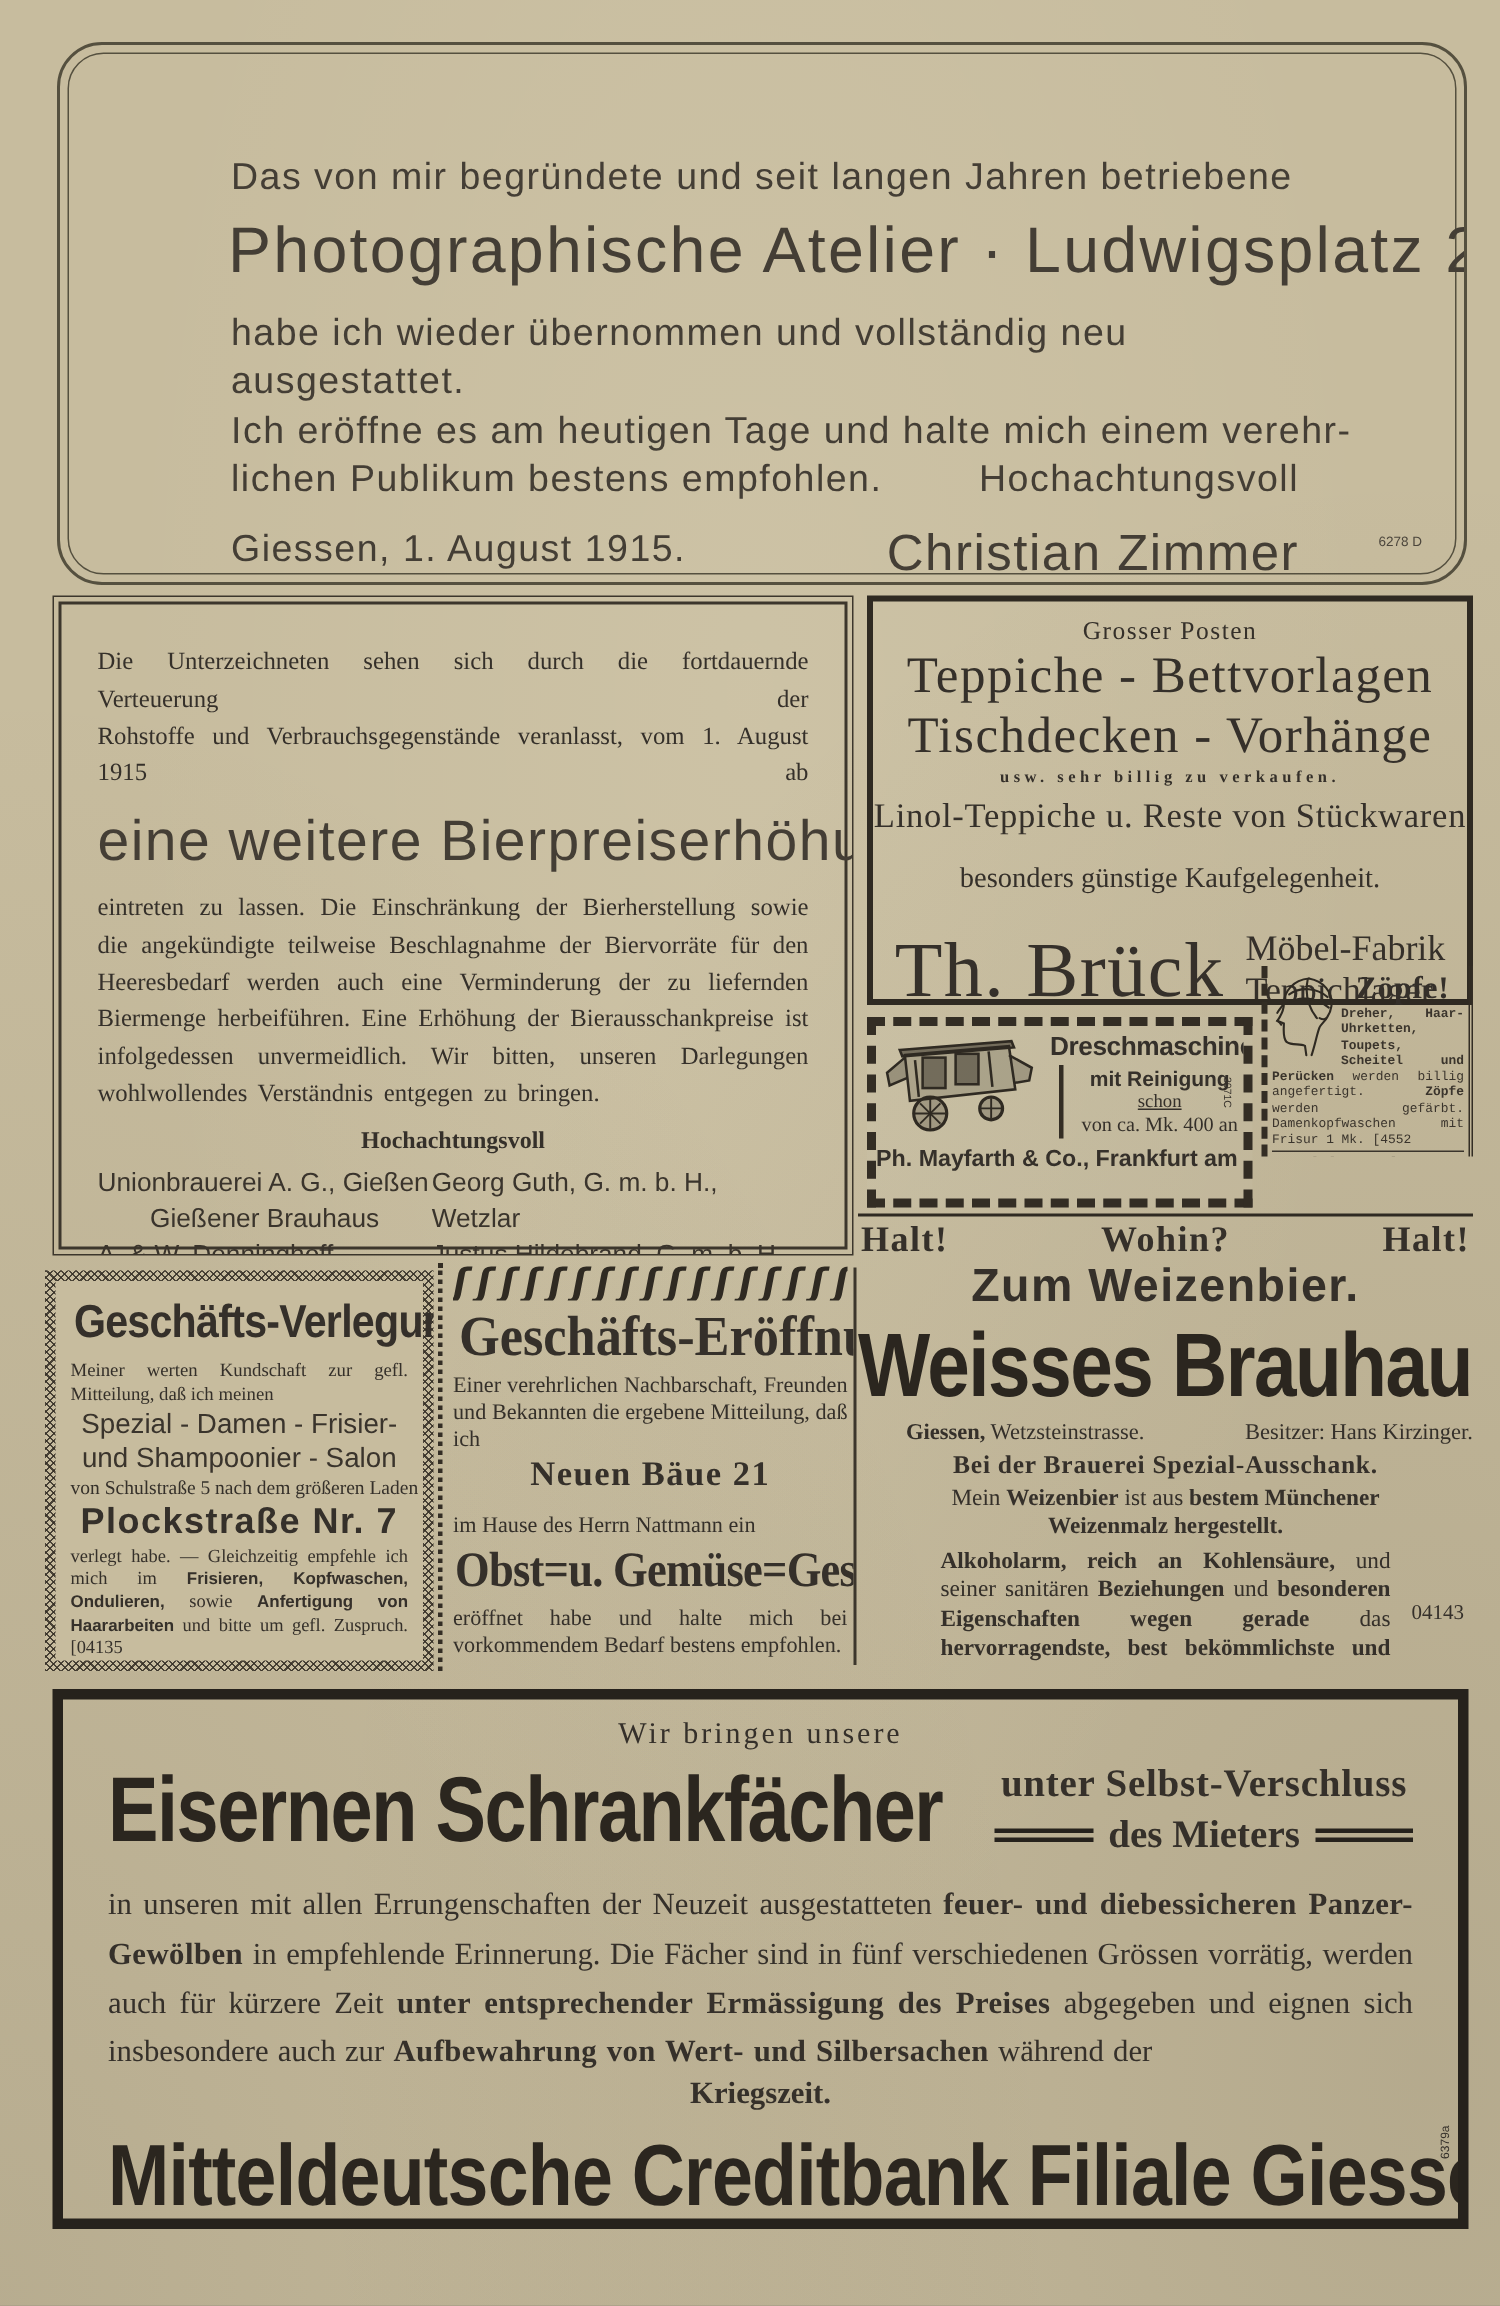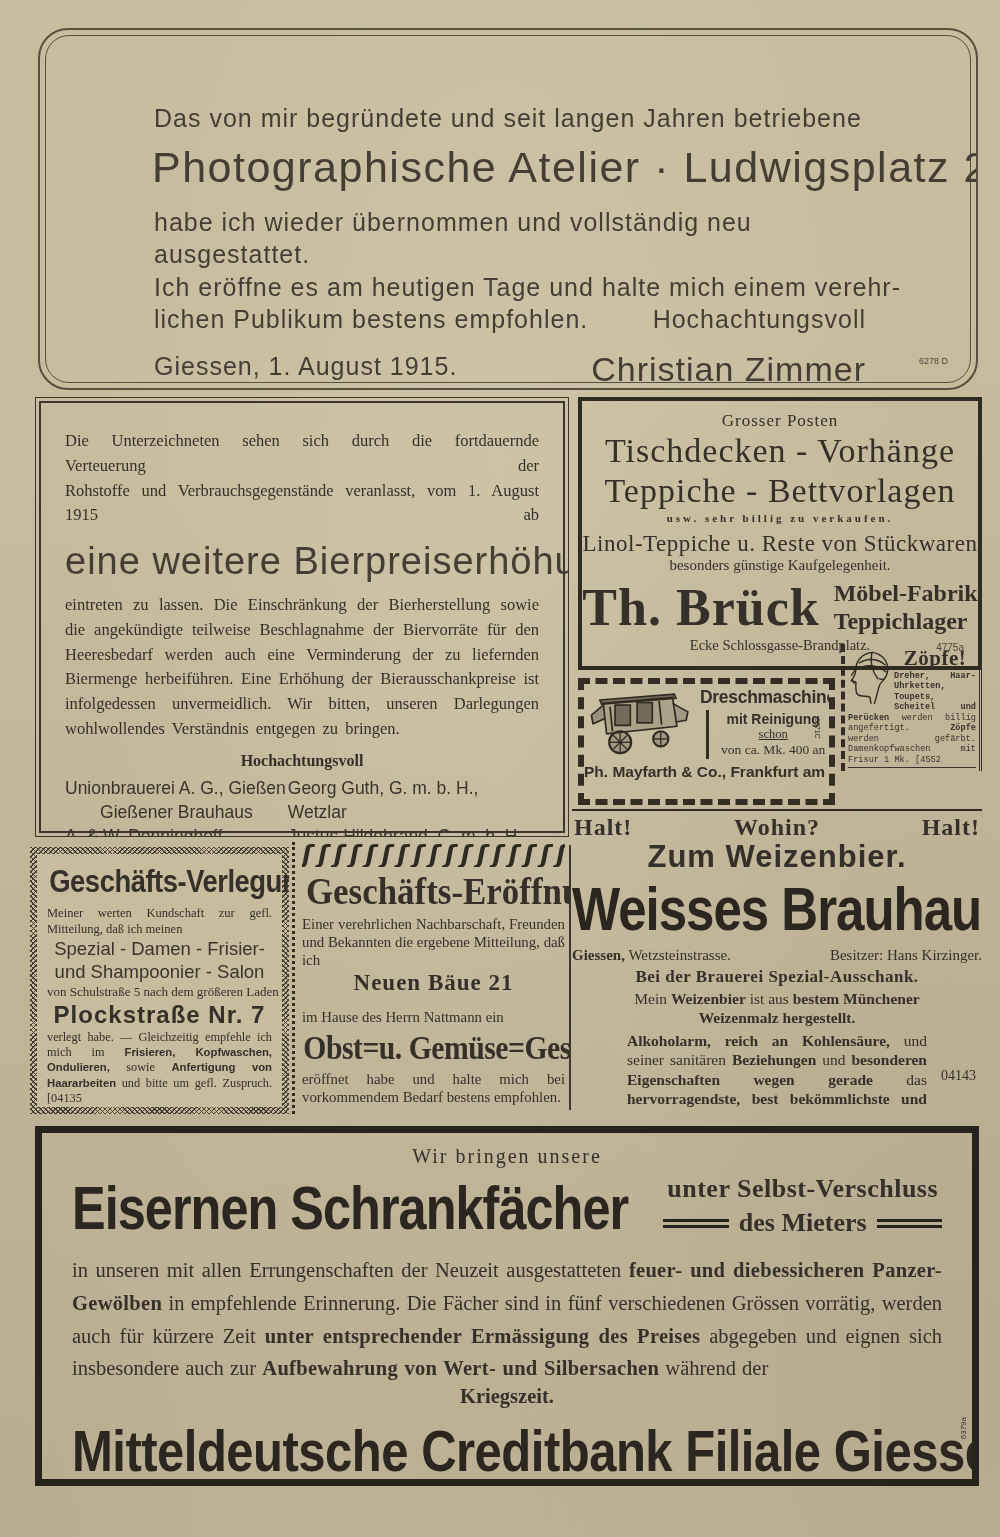--- a/index.html
+++ b/index.html
@@ -38,22 +38,22 @@
   .beer-sal{font-size:16px;margin:10px 0 6px 0;}
   .beer-cols{display:grid;grid-template-columns:47% 53%;font-family:"Liberation Sans","DejaVu Sans",sans-serif;font-size:17.5px;line-height:1.38;color:#3a342c;}
   .beer-cols .c{text-align:center;}
 
   
   #brueck{left:578px;top:397px;width:404px;height:273px;border:4px solid #2f2a22;box-sizing:border-box;padding-top:10px;}
   .br-kick{font-size:17px;letter-spacing:1px;}
   .br-h1{font-size:34px;line-height:1.18;letter-spacing:1px;white-space:nowrap;}
   .br-n1{font-size:11px;letter-spacing:3px;font-weight:bold;margin-top:1px;}
   .br-h3{font-size:23px;margin-top:7px;letter-spacing:.5px;white-space:nowrap;}
-  .br-n2{font-size:15px;margin-top:0;}
-  .br-namerow{display:flex;justify-content:center;align-items:center;gap:14px;margin-top:4px;font-weight:bold;}
+  .br-n2{font-size:19px;margin-top:18px;}
+  .br-namerow{display:flex;justify-content:center;align-items:center;gap:14px;margin-top:21px;}
   .br-name{font-size:52px;letter-spacing:1px;}
   .br-side{font-size:24px;text-align:left;line-height:1.15;}
   .br-foot{position:relative;font-size:14.5px;margin-top:0px;}
   .br-foot .tiny-ref{position:absolute;right:14px;bottom:1px;font-size:10px;}
 
   
   #mayfarth{left:578px;top:678px;width:257px;height:127px;border:6px dashed #332d24;box-sizing:border-box;background:rgba(255,255,255,.03);}
   .mf-grid{display:flex;padding:2px 4px 0 4px;}
   .mf-img{width:112px;flex:none;}
   .mf-txt{flex:1;text-align:center;padding-top:1px;}
@@ -71,21 +71,21 @@
   .ti-title{font-size:21px;font-weight:bold;text-align:center;letter-spacing:.5px;}
   .ti-fine{font-size:8.6px;line-height:1.22;text-align:justify;font-family:Liberation Mono, monospace;color:#3a342c;}
   .ti-name{font-family:"Liberation Sans","DejaVu Sans",sans-serif;font-weight:bold;font-size:15px;white-space:nowrap;text-align:center;letter-spacing:-.4px;border-top:1px solid #3a342c;margin-top:2px;padding-top:1px;}
   .ti-addr{font-size:10px;text-align:center;}
 
   
   #brauhaus{left:572px;top:809px;width:410px;height:301px;border-top:2.5px solid #2f2a22;padding-top:3px;box-sizing:border-box;}
   .bh-halt{display:flex;justify-content:space-between;font-weight:bold;font-size:24px;letter-spacing:1px;padding:0 2px;}
   .bh-zum{font-family:"Liberation Sans","DejaVu Sans",sans-serif;font-weight:bold;font-size:31px;text-align:center;letter-spacing:1px;margin-top:-2px;}
   .bh-name{font-family:"Liberation Sans","DejaVu Sans",sans-serif;font-weight:bold;font-size:51px;text-align:center;white-space:nowrap;transform:scale(1.0,1.18);transform-origin:center top;letter-spacing:-1px;color:#2b261f;}
-  .bh-info{display:flex;justify-content:space-between;font-size:15px;margin-top:13px;}
+  .bh-info{display:flex;justify-content:space-between;font-size:15px;margin-top:13px;padding-left:32px;}
   .bh-p1{font-weight:bold;font-size:17px;text-align:center;margin-top:3px;letter-spacing:.5px;}
   .bh-p2{font-size:15.5px;text-align:center;line-height:1.25;margin-top:2px;width:330px;margin-left:auto;margin-right:auto;}
   .bh-p3{font-size:15.5px;text-align:justify;line-height:1.25;width:300px;margin:3px auto 0 auto;position:relative;}
   .bh-ref{position:absolute;right:6px;bottom:26px;font-size:14px;}
 
   
   #greb{left:30px;top:847px;width:259px;height:267px;box-sizing:border-box;padding:7px;
     background:
       repeating-linear-gradient(45deg, rgba(52,46,37,.85) 0 1px, transparent 1px 3.5px),
       repeating-linear-gradient(-45deg, rgba(52,46,37,.85) 0 1px, transparent 1px 3.5px),
@@ -175,22 +175,22 @@
           <div>Justus Hildebrand, G. m. b. H.,</div>
 
         </div>
       </div>
 
     </div>
   </div>
 
   <div id="brueck" class="box ctr">
     <div class="br-kick">Grosser Posten</div>
+    <div class="br-h1">Teppiche - Bettvorlagen</div>
     <div class="br-h1">Tischdecken - Vorhänge</div>
-    <div class="br-h1">Teppiche - Bettvorlagen</div>
     <div class="br-n1">usw. sehr billig zu verkaufen.</div>
     <div class="br-h3">Linol-Teppiche u. Reste von Stückwaren</div>
     <div class="br-n2">besonders günstige Kaufgelegenheit.</div>
     <div class="br-namerow">
       <span class="br-name">Th. Brück</span>
       <span class="br-side">
         <div>Möbel-Fabrik</div>
         <div>Teppichlager</div>
       </span>
     </div>

